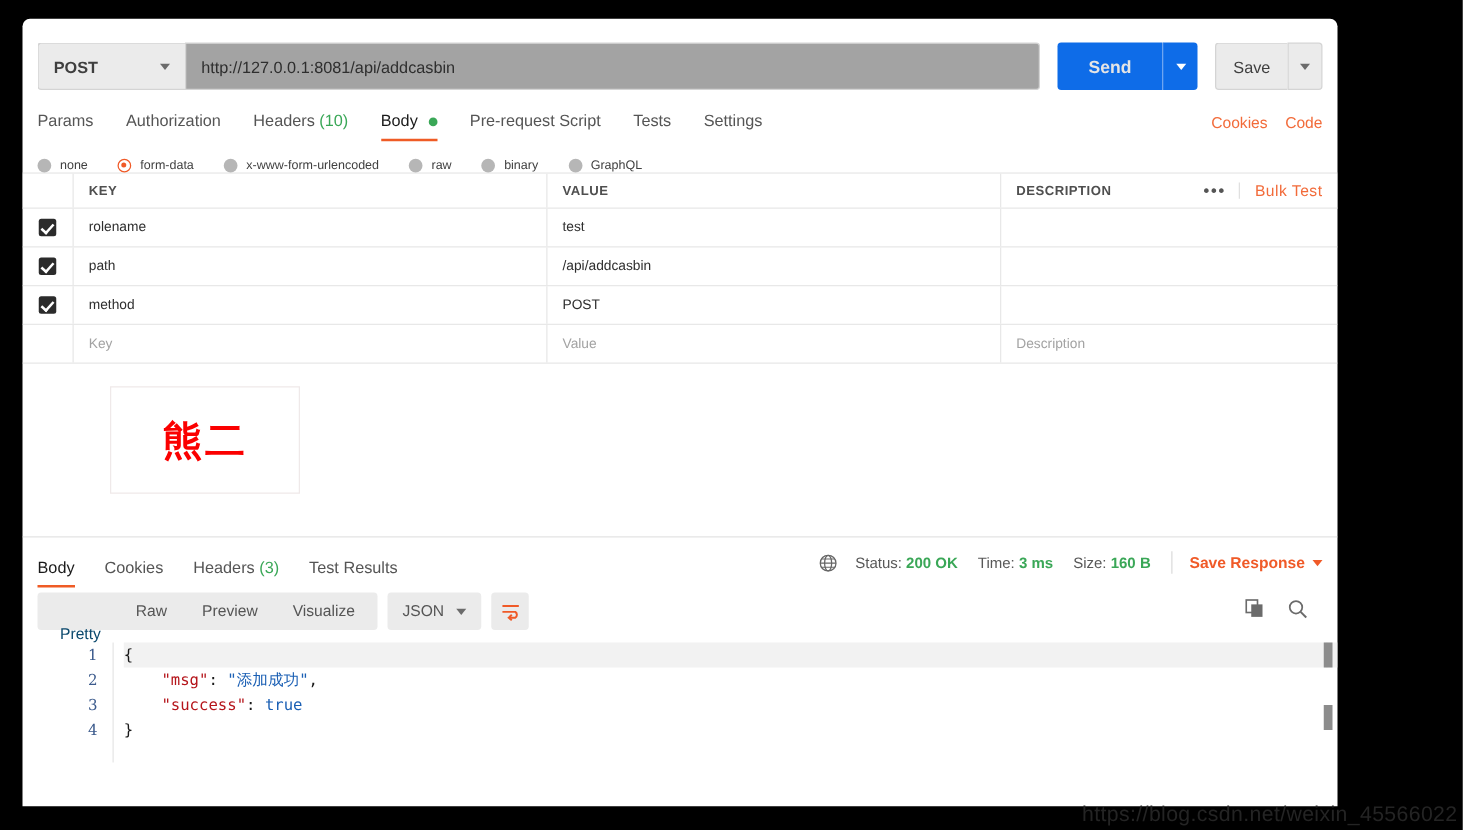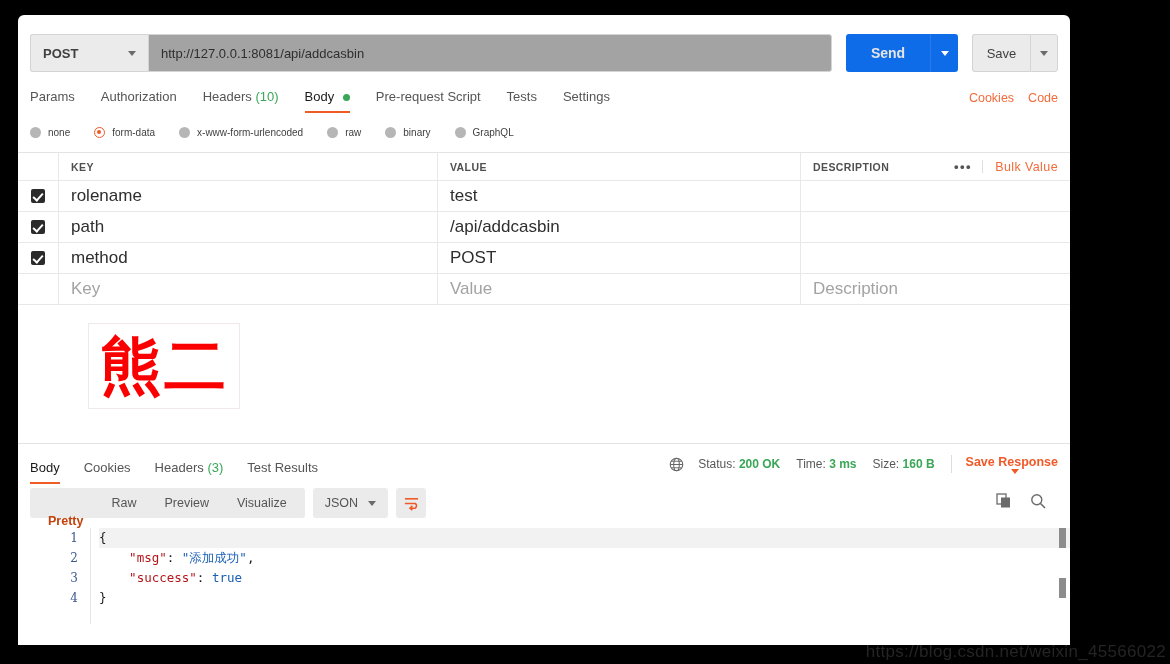--- a/index.html
+++ b/index.html
@@ -128,39 +128,39 @@
   .radio-dot.checked {
     background: #fff; border: 1.5px solid #f05a28;
   }
   .radio-dot.checked:after {
     content: ""; position: absolute;
     left: 2px; top: 2px; width: 4px; height: 4px;
     border-radius: 50%; background: #f05a28;
   }
 
   
-  .kv-table { margin-top: 14px; width: 100%; border-top: 1px solid #e3e3e3; }
+  .kv-table { width: 100%; border-top: 1px solid #e3e3e3; }
   .kv-row { display: flex; border-bottom: 1px solid #e8e8e8; height: 31px; align-items: center; }
   .kv-row.header { height: 28px; background: #fff; }
   .kv-cell-check {
     width: 41px; display: flex; align-items: center; justify-content: center;
     border-right: 1px solid #e8e8e8; height: 100%; flex-shrink: 0;
   }
   .cbox {
     width: 14px; height: 14px; background: #2b2b2b;
     border-radius: 2px; position: relative; cursor: pointer;
   }
   .cbox:after {
     content: ""; position: absolute;
     left: 4px; top: 1.5px; width: 4px; height: 8px;
     border: solid #fff; border-width: 0 2px 2px 0;
     transform: rotate(42deg);
   }
   .kv-cell {
-    padding: 0 12px; font-size: 17px; color: #2e2e2e;
+    padding: 0 12px; font-size: 11px; color: #2e2e2e;
     border-right: 1px solid #e8e8e8; height: 100%;
     display: flex; align-items: center; overflow: hidden;
   }
   .kv-key { width: 379px; flex-shrink: 0; }
   .kv-val { width: 363px; flex-shrink: 0; }
   .kv-desc { flex: 1; border-right: none; display: flex;
              align-items: center; justify-content: space-between; }
   .kv-row.header .kv-cell {
     font-size: 10.5px; font-weight: bold; color: #4f4f4f; letter-spacing: .4px;
   }
@@ -178,21 +178,21 @@
 
   
   .img-area { padding: 18px 12px; }
   .img-box {
     width: 152px; height: 86px;
     background: #fff; border: 1px solid #efe9e9;
     display: flex; align-items: center; justify-content: center;
     margin-left: 58px;
   }
   .img-cn {
-    color: #fb0000; font-size: 62px; line-height: 1;
+    color: #fb0000; font-size: 32px; line-height: 1;
     font-family: "DejaVu Sans", sans-serif; letter-spacing: 2px;
     font-weight: bold;
   }
 
   
   .resp-divider { border-top: 1px solid #e3e3e3; margin-top: 16px; }
   .resp-head {
     display: flex; align-items: center; justify-content: space-between;
     padding: 0 12px; height: 40px;
   }
@@ -206,39 +206,39 @@
     content: ""; position: absolute; left: 0; right: 0; bottom: 0;
     height: 2.5px; background: #ef5b25;
   }
   .resp-meta { display: flex; align-items: center; font-size: 12px; color: #585858; }
   .resp-meta .item { margin-right: 16px; }
   .resp-meta .val { color: #3aa757; font-weight: bold; }
   .globe { margin-right: 14px; display: flex; align-items: center; }
   .meta-sep { width: 1px; height: 18px; background: #dcdcdc; margin: 0 14px 0 0; }
   .save-response {
     color: #f05a28; font-size: 12.5px; font-weight: bold;
-    display: flex; align-items: center; cursor: pointer; flex-direction: column;
+    display: flex; align-items: center; cursor: pointer;
   }
   .save-response .caret { border-top-color: #f05a28; margin-left: 6px; }
 
   
   .viewer-bar {
     display: flex; align-items: center; justify-content: space-between;
     padding: 0 12px; margin-top: 4px;
   }
   .viewer-left { display: flex; align-items: center; }
   .seg {
     display: flex; align-items: center; background: #ebebeb;
     border-radius: 3px; height: 30px; padding: 0 4px;
   }
   .seg-item {
     padding: 0 14px; font-size: 12.5px; color: #555; cursor: pointer;
     line-height: 30px;
   }
-  .seg-item.active { color: #c2410c; font-weight: bold; margin-top: 35px; }
+  .seg-item.active { color: #0c4a6e; font-weight: normal; margin-top: 35px; }
   .fmt-select {
     display: flex; align-items: center; gap: 10px;
     background: #ebebeb; border-radius: 3px;
     height: 30px; padding: 0 12px; margin-left: 8px;
     font-size: 12.5px; color: #555; cursor: pointer;
   }
   .wrap-btn {
     width: 30px; height: 30px; margin-left: 8px;
     background: #ebebeb; border-radius: 3px;
     display: flex; align-items: center; justify-content: center;
@@ -371,21 +371,21 @@
 
   <div class="kv-table">
     <div class="kv-row header">
       <div class="kv-cell-check"></div>
       <div class="kv-cell kv-key">KEY</div>
       <div class="kv-cell kv-val">VALUE</div>
       <div class="kv-cell kv-desc">
         <span>DESCRIPTION</span>
         <span class="desc-head-inner">
           <span class="dots-btn">•••</span>
-          <span class="bulk-edit">Bulk Value</span>
+          <span class="bulk-edit">Bulk Test</span>
         </span>
       </div>
     </div>
 
     <div class="kv-row">
       <div class="kv-cell-check">
         <span class="cbox"></span>
       </div>
       <div class="kv-cell kv-key">rolename</div>
       <div class="kv-cell kv-val">test</div>

